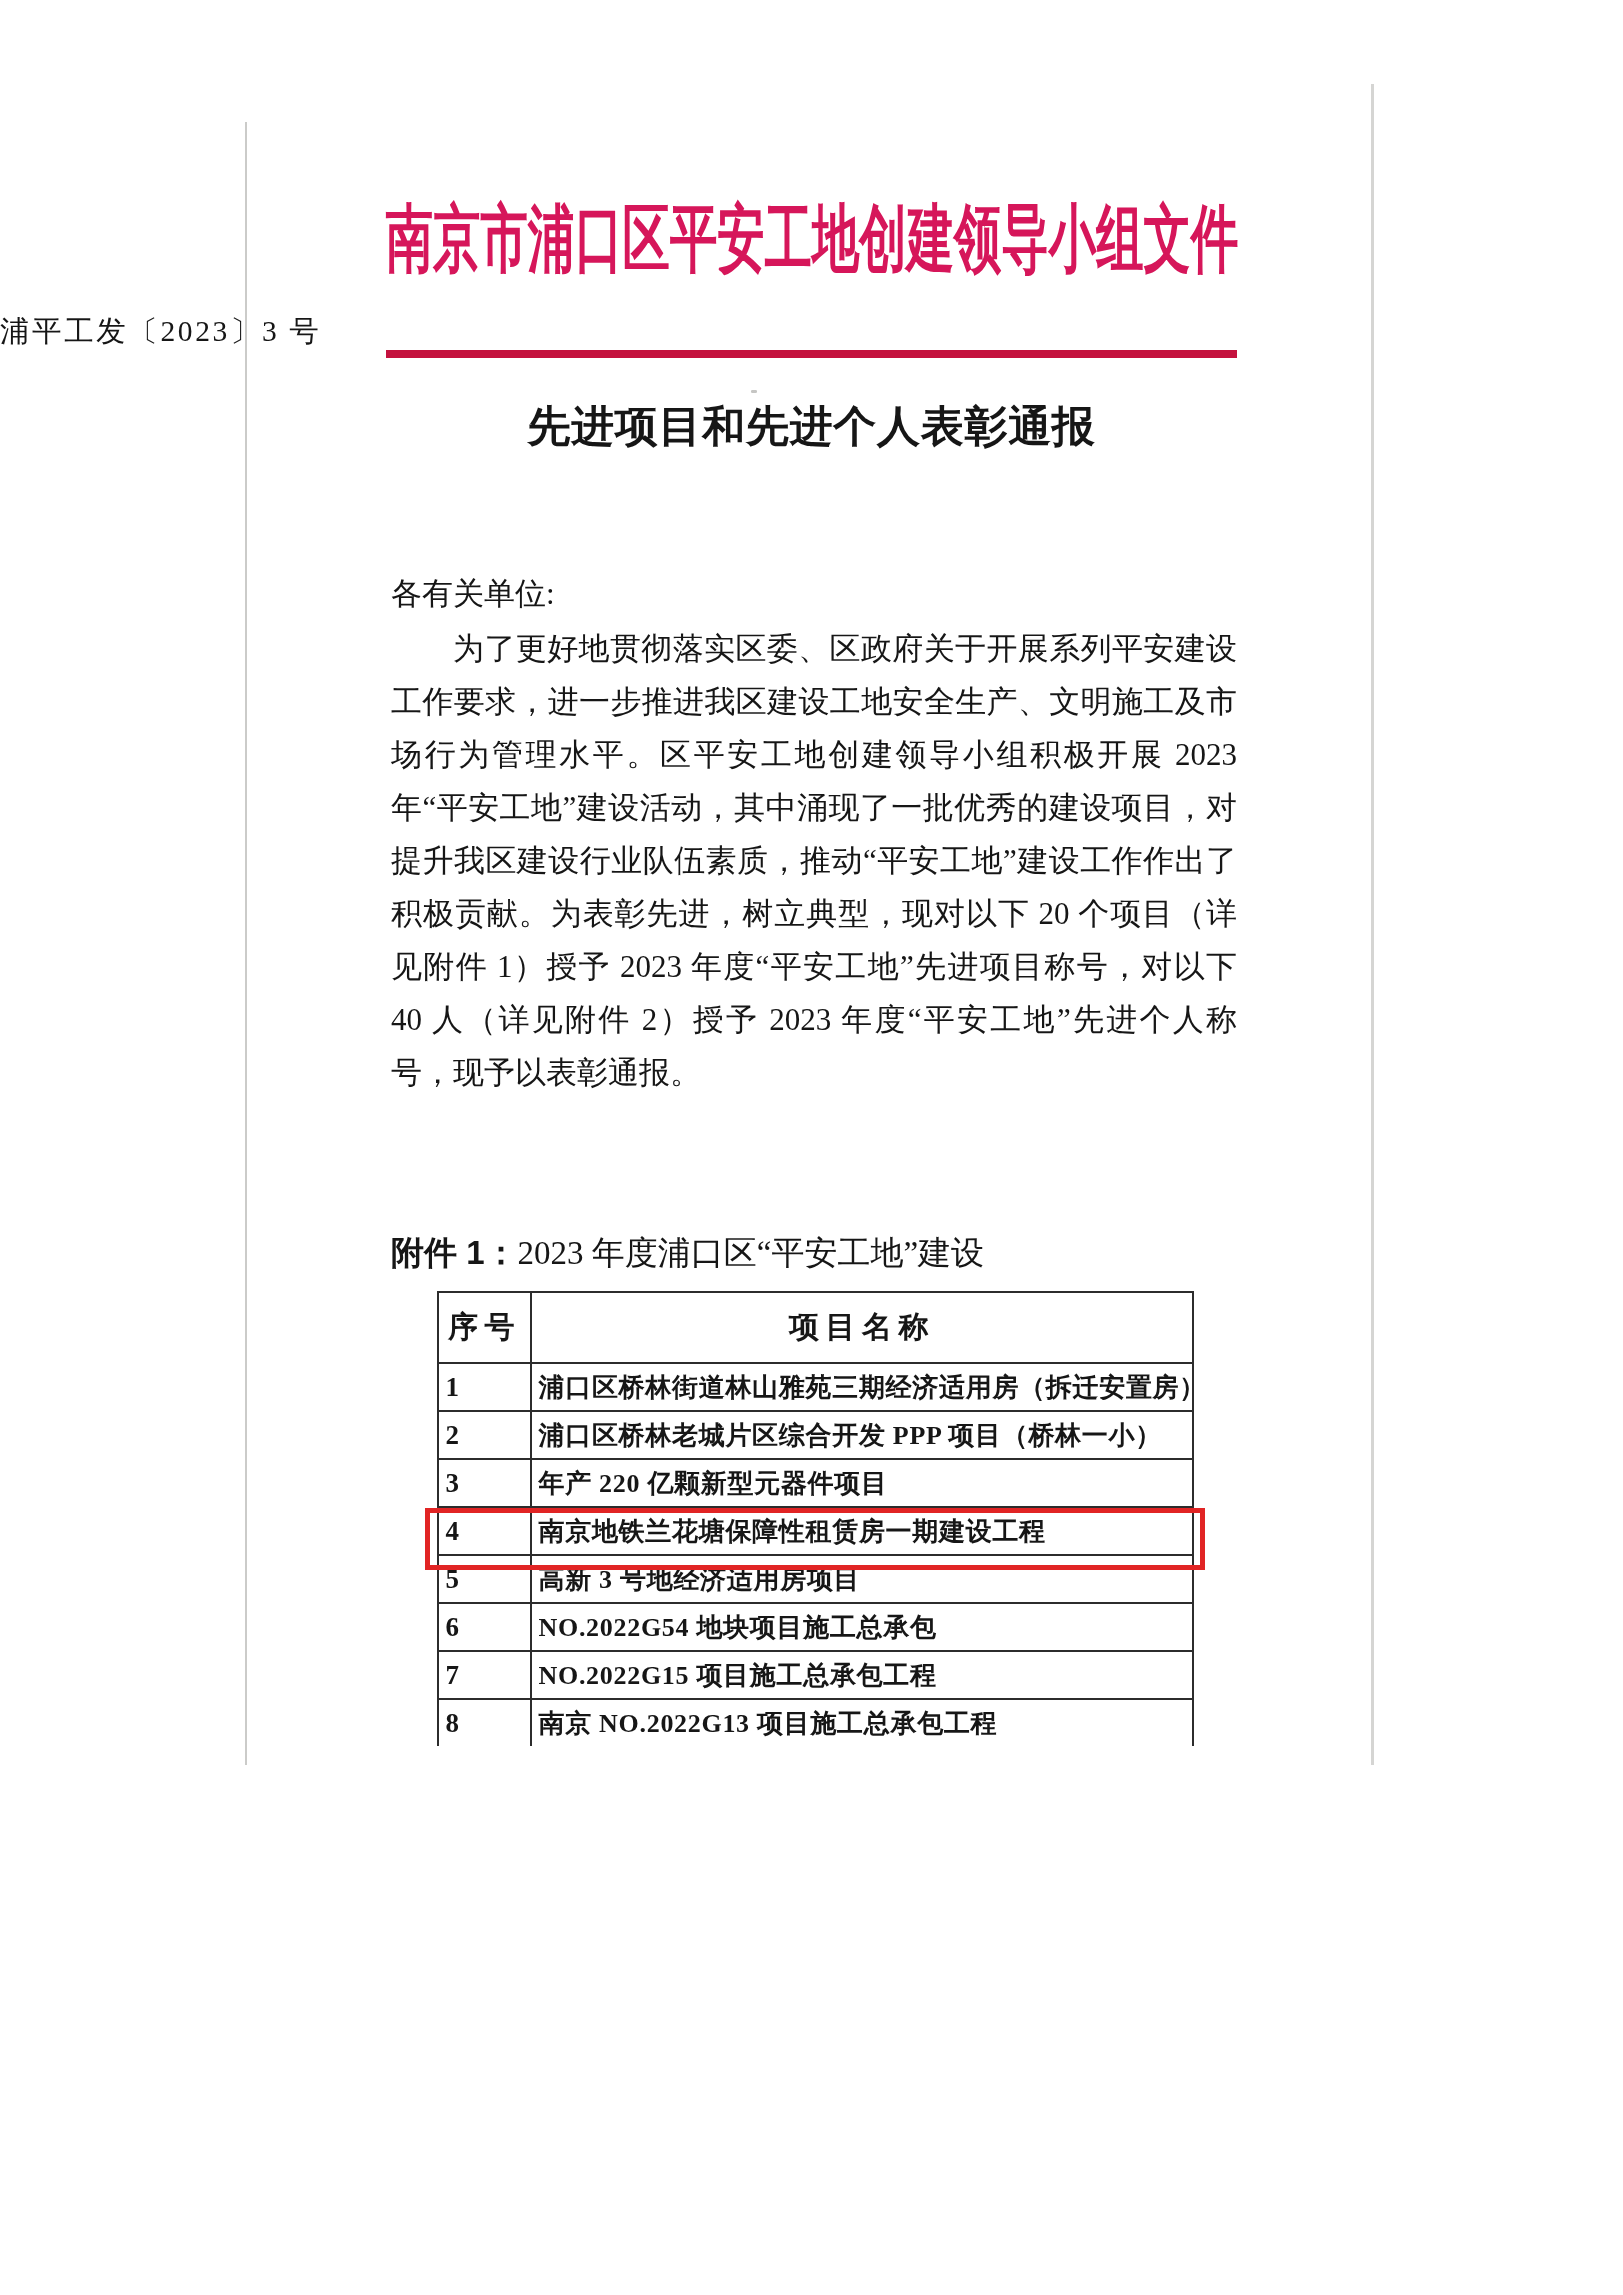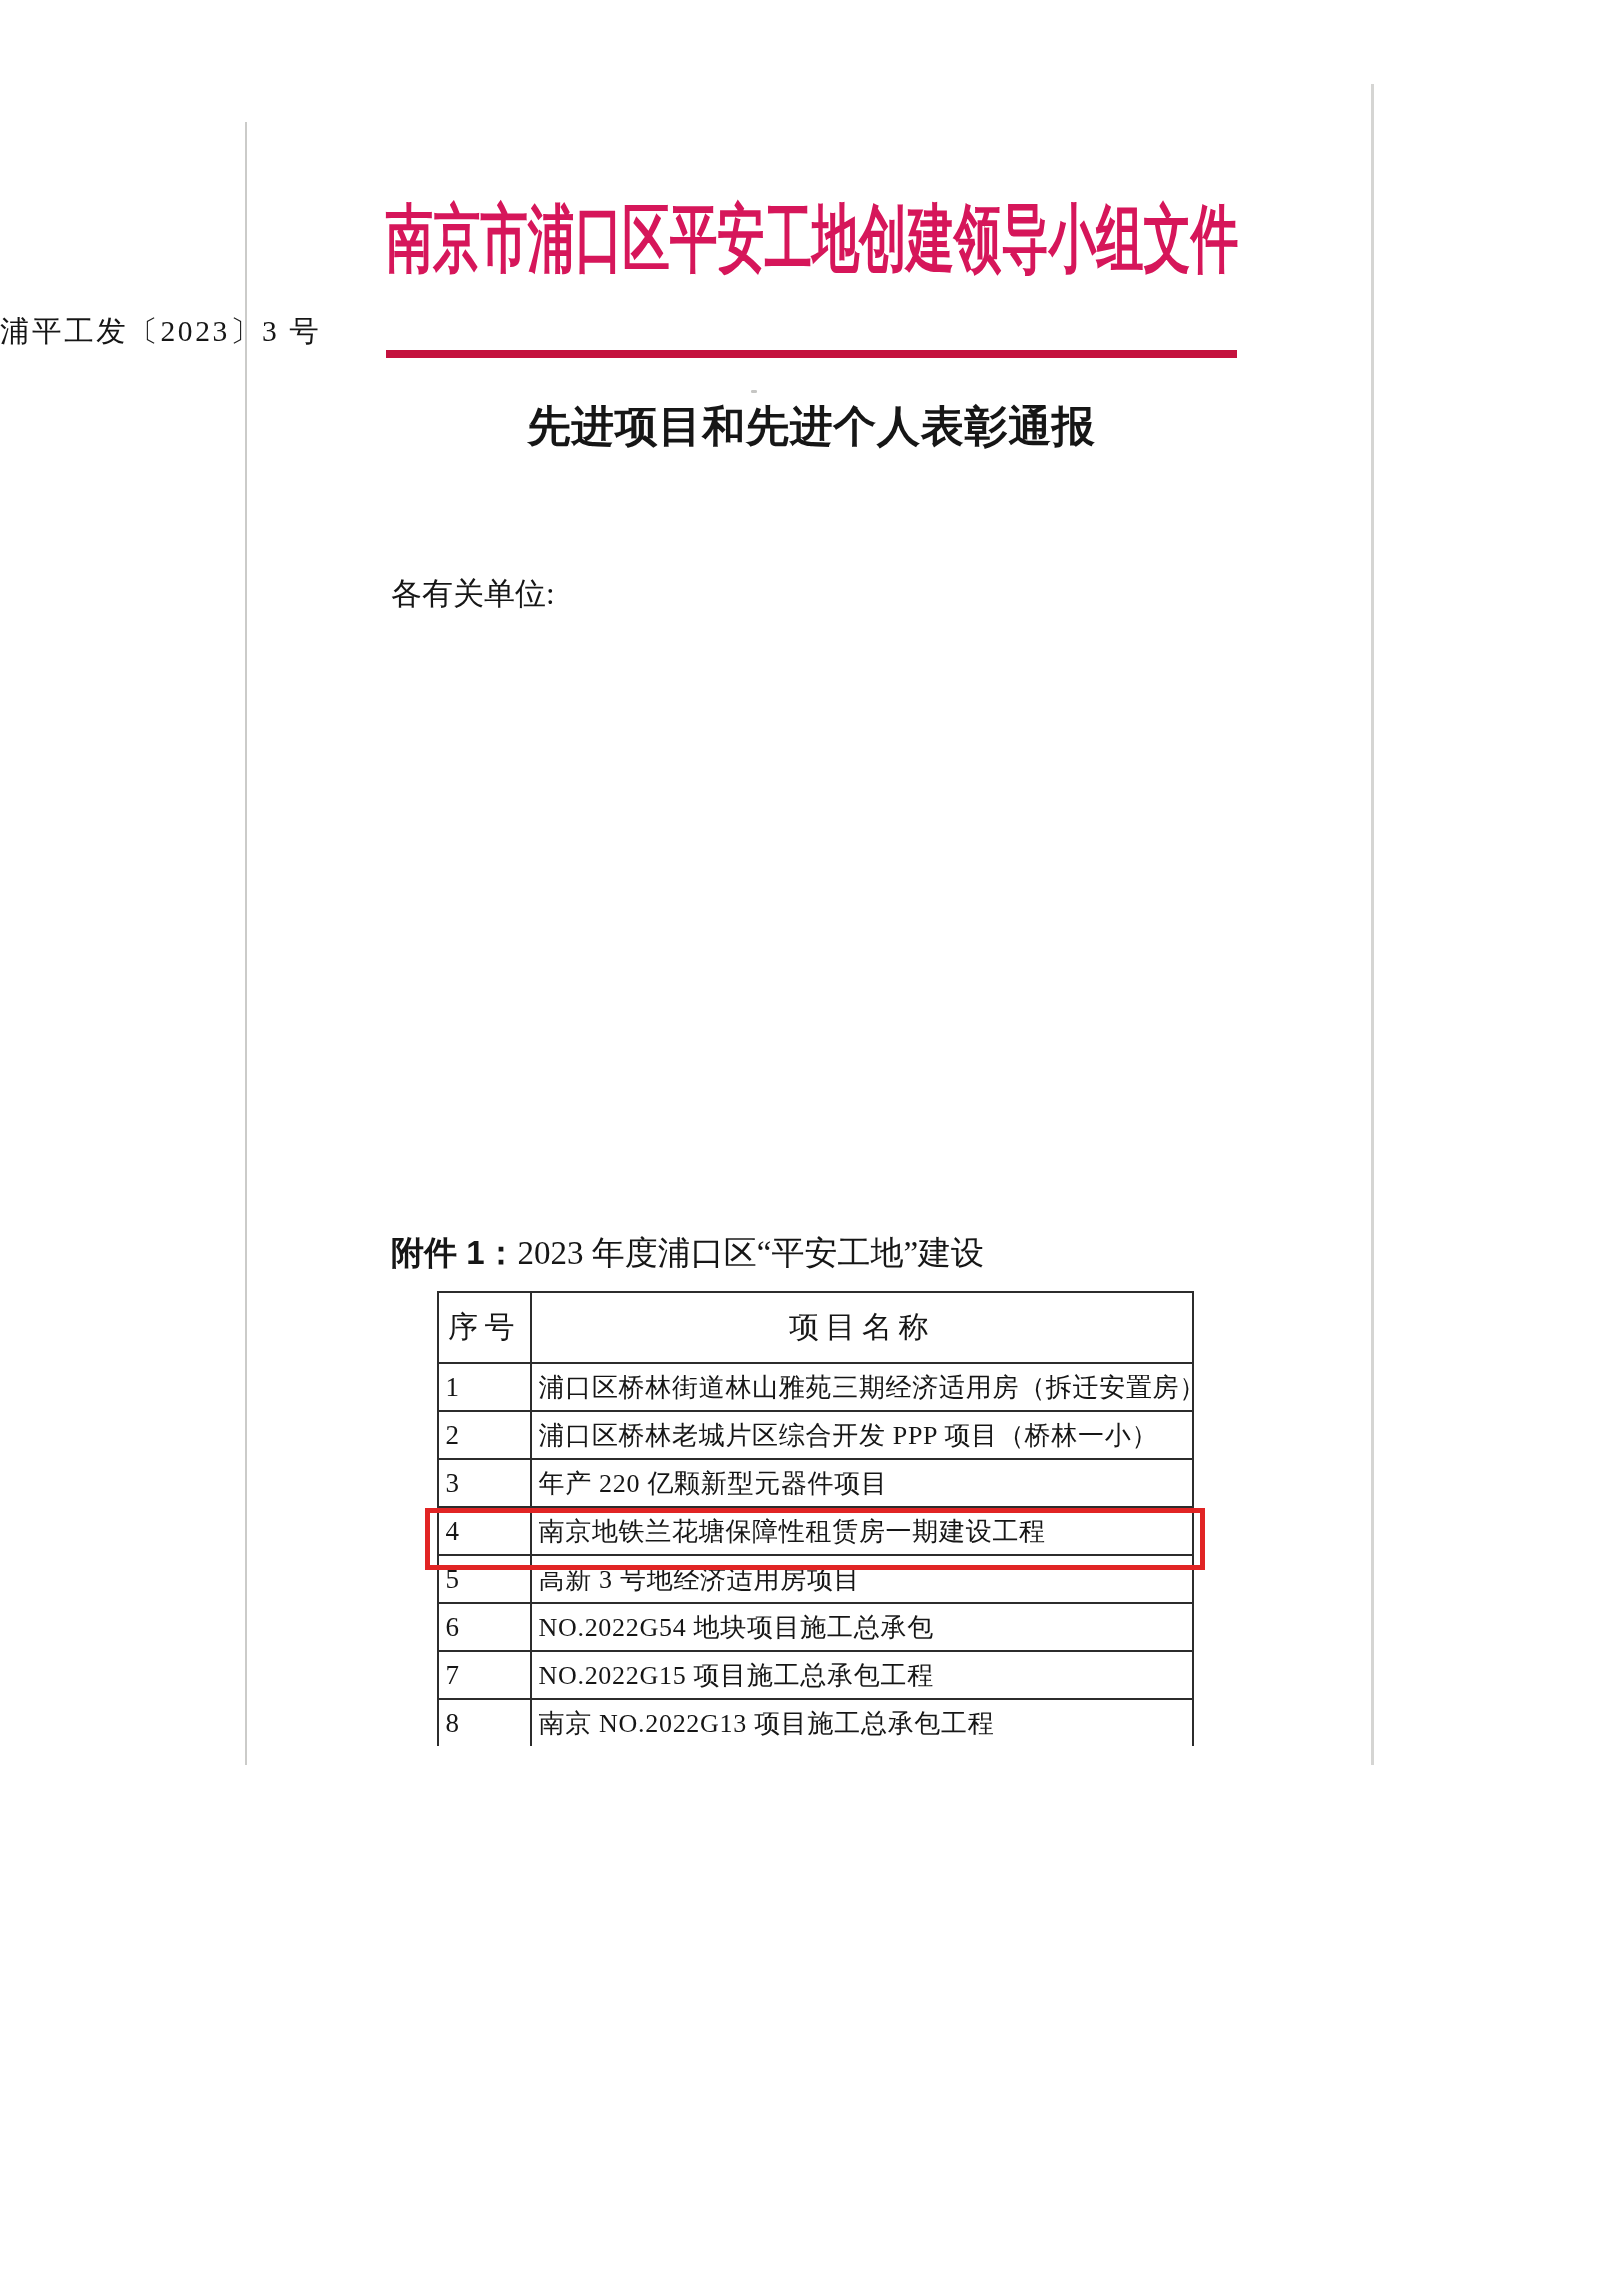--- a/index.html
+++ b/index.html
@@ -52,21 +52,21 @@
   .attachment-label { font-family:"Liberation Sans","DejaVu Sans",sans-serif; font-weight:700; }
   .attachment-title { font-weight:400; }
 
   
   .table-wrap { position:absolute; left:437px; top:1291px; width:757px; }
   table.projects { border-collapse:collapse; width:757px; table-layout:fixed; }
   table.projects th, table.projects td {
     border:2px solid #2c2c2c;
     vertical-align:middle;
     padding:0 6.5px;
-    font-weight:400;
+    font-weight:700;
     overflow:hidden; white-space:nowrap;
   }
   table.projects thead th { height:69px; font-size:30px; letter-spacing:6.5px; }
   table.projects tbody td { height:46px; font-size:26px; letter-spacing:0.7px; }
   table.projects tbody td.no { font-size:27px; letter-spacing:0; }
   table.projects tbody tr:last-child td { border-bottom:none; }
   col.c-no { width:93px; }
 
   
   .highlight-box {
@@ -91,20 +91,21 @@
   <div class="doc-number">浦平工发〔2023〕3 号</div>
 
   <div class="red-rule" style="background:#c4123e;"></div>
 
   <div class="doc-title">
     <div>先进项目和先进个人表彰通报</div>
   </div>
 
   <div class="salutation">各有关单位:</div>
 
+  <div class="body-para">为了更好地贯彻落实区委、区政府关于开展系列平安建设工作要求，进一步推进我区建设工地安全生产、文明施工及市场行为管理水平。区平安工地创建领导小组积极开展 2023 年“平安工地”建设活动，其中涌现了一批优秀的建设项目，对提升我区建设行业队伍素质，推动“平安工地”建设工作作出了积极贡献。为表彰先进，树立典型，现对以下 20 个项目（详见附件 1）授予 2023 年度“平安工地”先进项目称号，对以下 40 人（详见附件 2）授予 2023 年度“平安工地”先进个人称号，现予以表彰通报。</div>
 
   <div class="attachment-heading">
     <span class="attachment-label">附件 1：</span><span class="attachment-title">2023 年度浦口区“平安工地”建设</span>
   </div>
 
   <div class="table-wrap">
     <table class="projects">
       <colgroup>
           <col class="c-no">
           <col>

